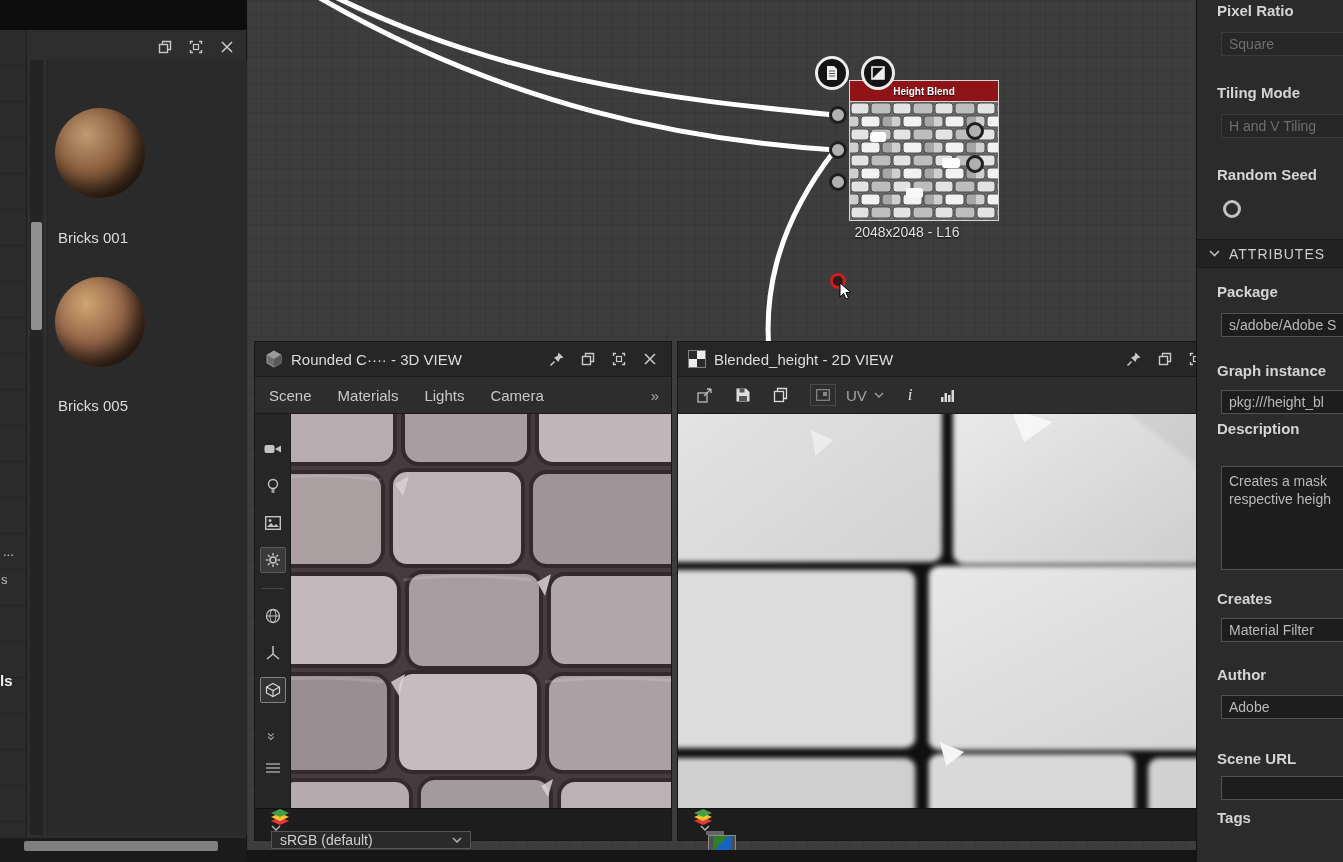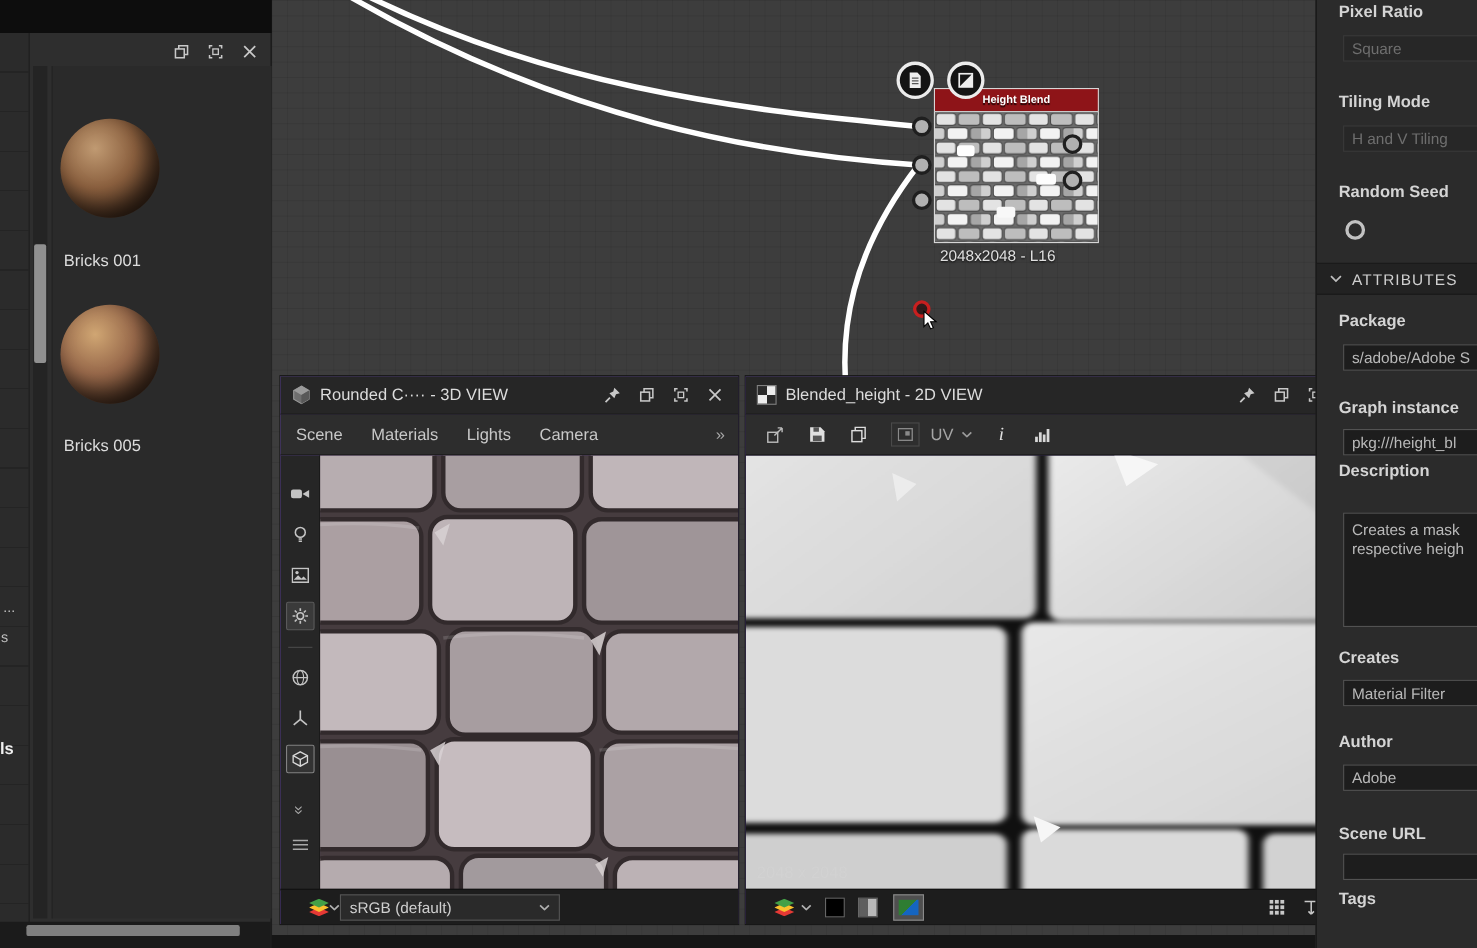--- a/index.html
+++ b/index.html
@@ -38,21 +38,21 @@
   
   .panel{position:absolute;top:342px;height:498px;background:#8b5cf6;z-index:10;
     box-shadow:0 0 0 1px #171717;}
   .panel-header{height:34px;display:flex;align-items:center;padding:0 10px;
     background:#262626;border-bottom:1px solid #1b1b1b;}
   .panel-title{color:#dcdcdc;font-size:15px;margin-left:8px;white-space:nowrap;}
   .hspacer{flex:1;}
   .hbtn{width:22px;height:22px;display:flex;align-items:center;justify-content:center;margin-left:9px;}
   .toolrow{height:36px;display:flex;align-items:center;background:#2d2d2d;border-bottom:1px solid #1b1b1b;}
   .panel-bottom{position:absolute;left:0;right:0;bottom:0;height:32px;background:#1d1d1d;
-    border-top:1px solid #121212;display:flex;align-items:center;padding:0 26px;box-sizing:border-box;}
+    border-top:1px solid #121212;display:flex;align-items:flex-start;padding:0 16px;box-sizing:border-box;flex-direction:column;}
 
   
   #view3d{left:255px;width:416px;}
   #view3d .tab{color:#c8c8c8;margin-left:26px;cursor:default;}
   #view3d .tab:first-child{margin-left:14px;}
   .tab-overflow{margin-left:auto;margin-right:12px;color:#a8a8a8;}
   .v3body{display:flex;height:396px;}
   .v3toolbar{width:36px;background:#262626;border-right:1px solid #1a1a1a;
     display:flex;flex-direction:column;align-items:center;padding-top:22px;box-sizing:border-box;}
   .titem{width:26px;height:26px;display:flex;align-items:center;justify-content:center;margin-bottom:11px;}

